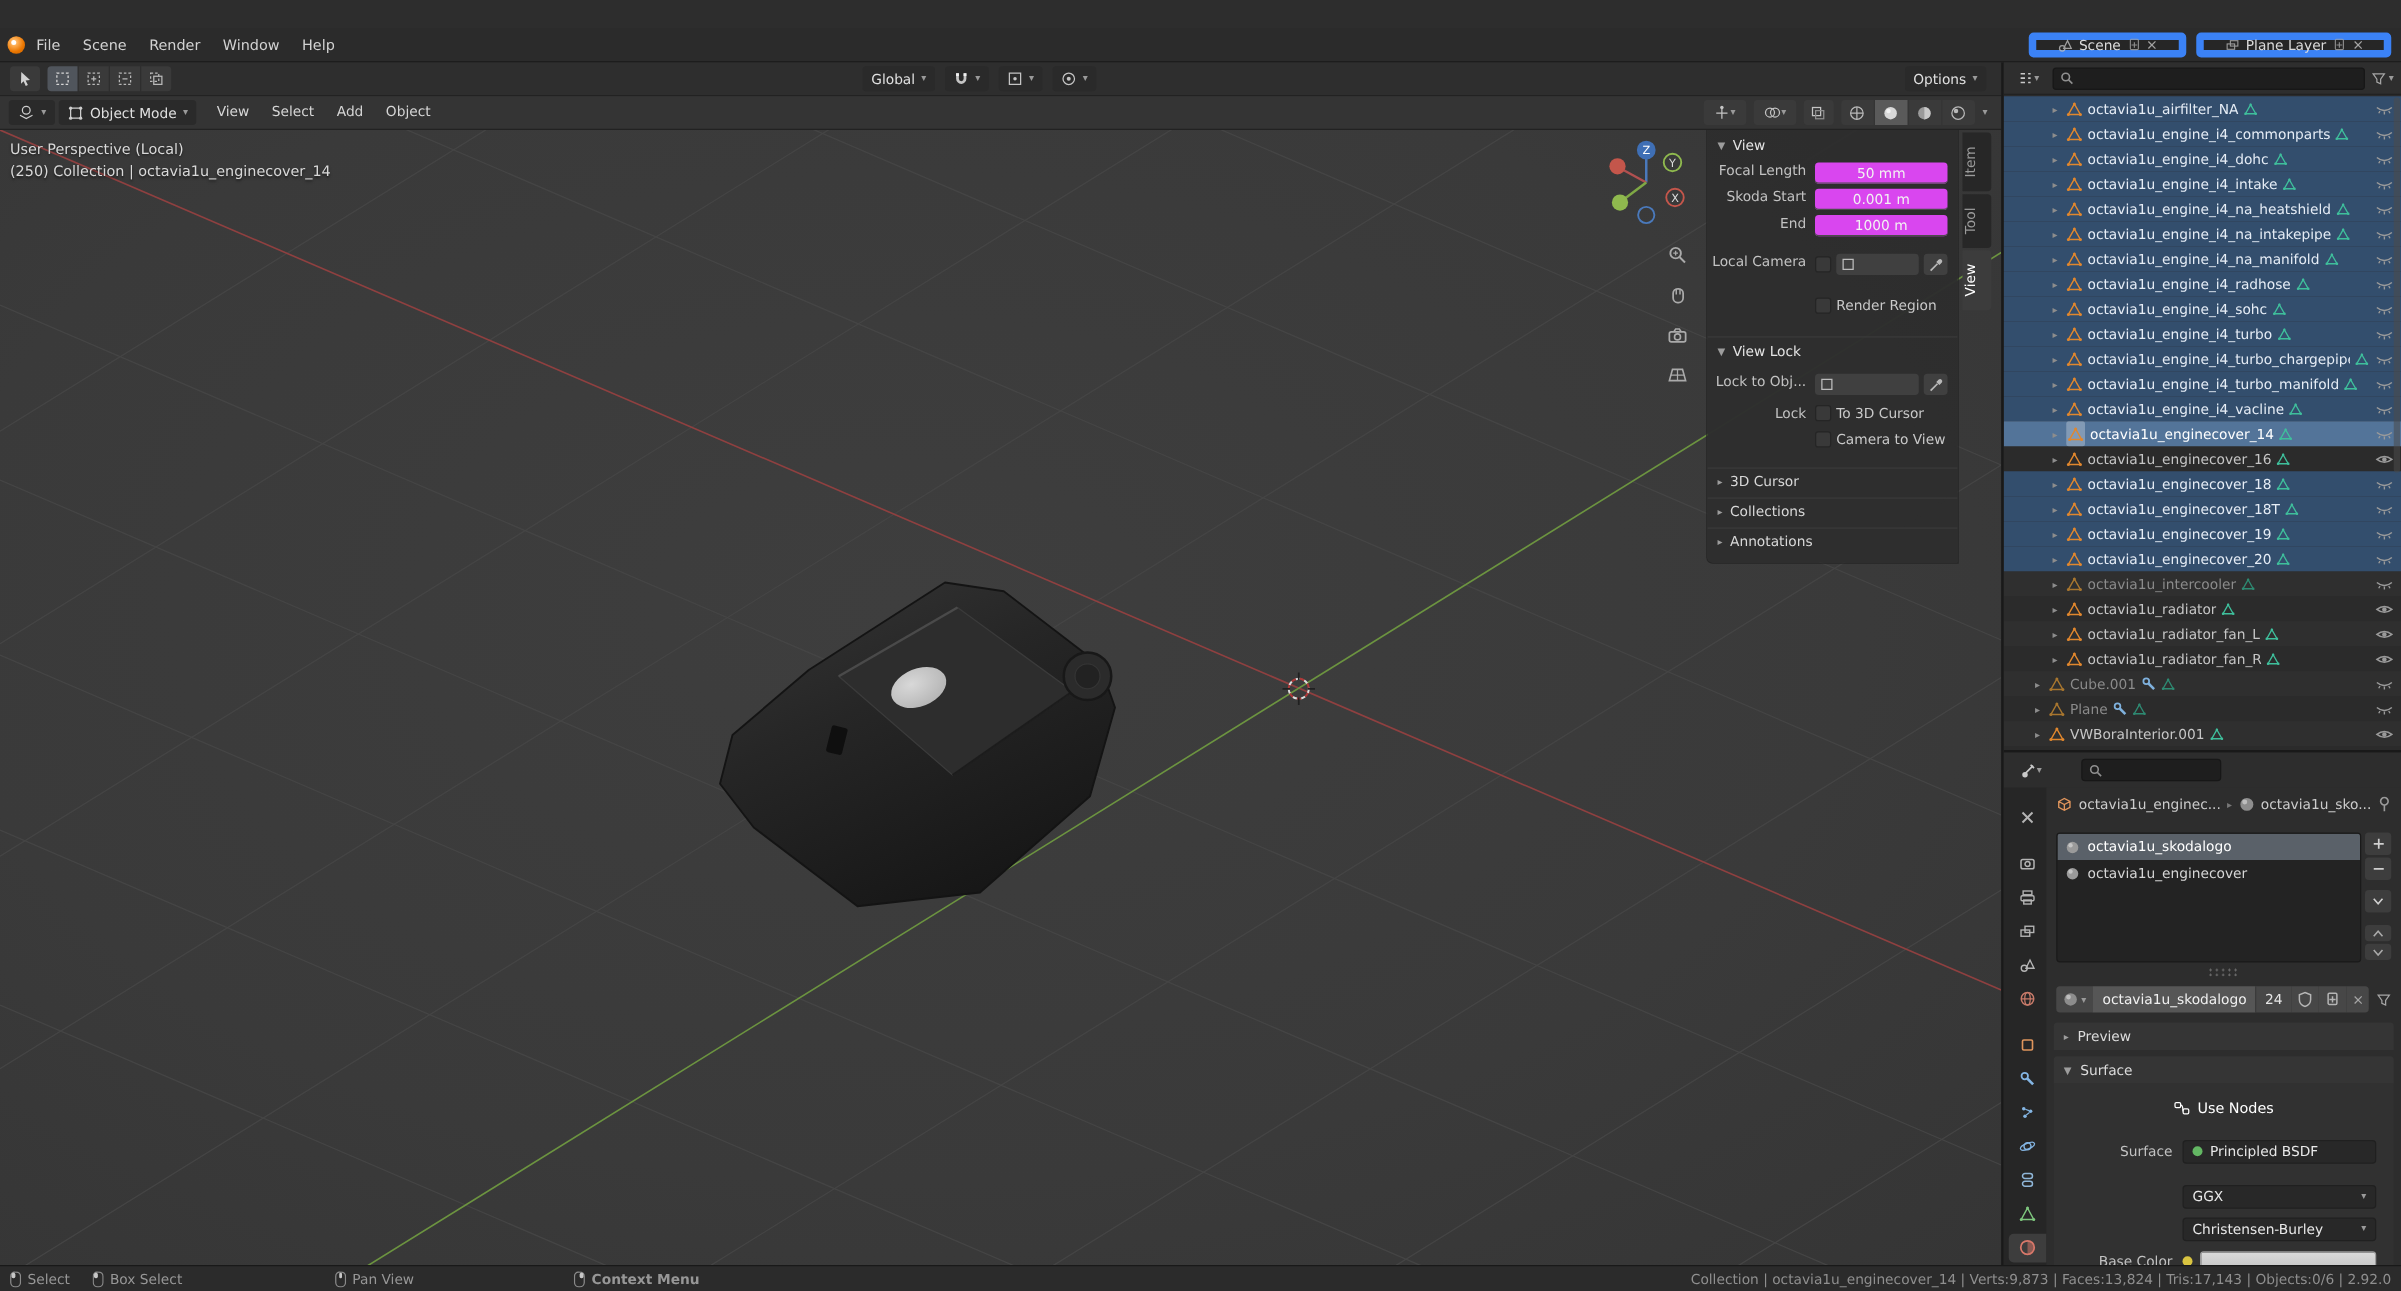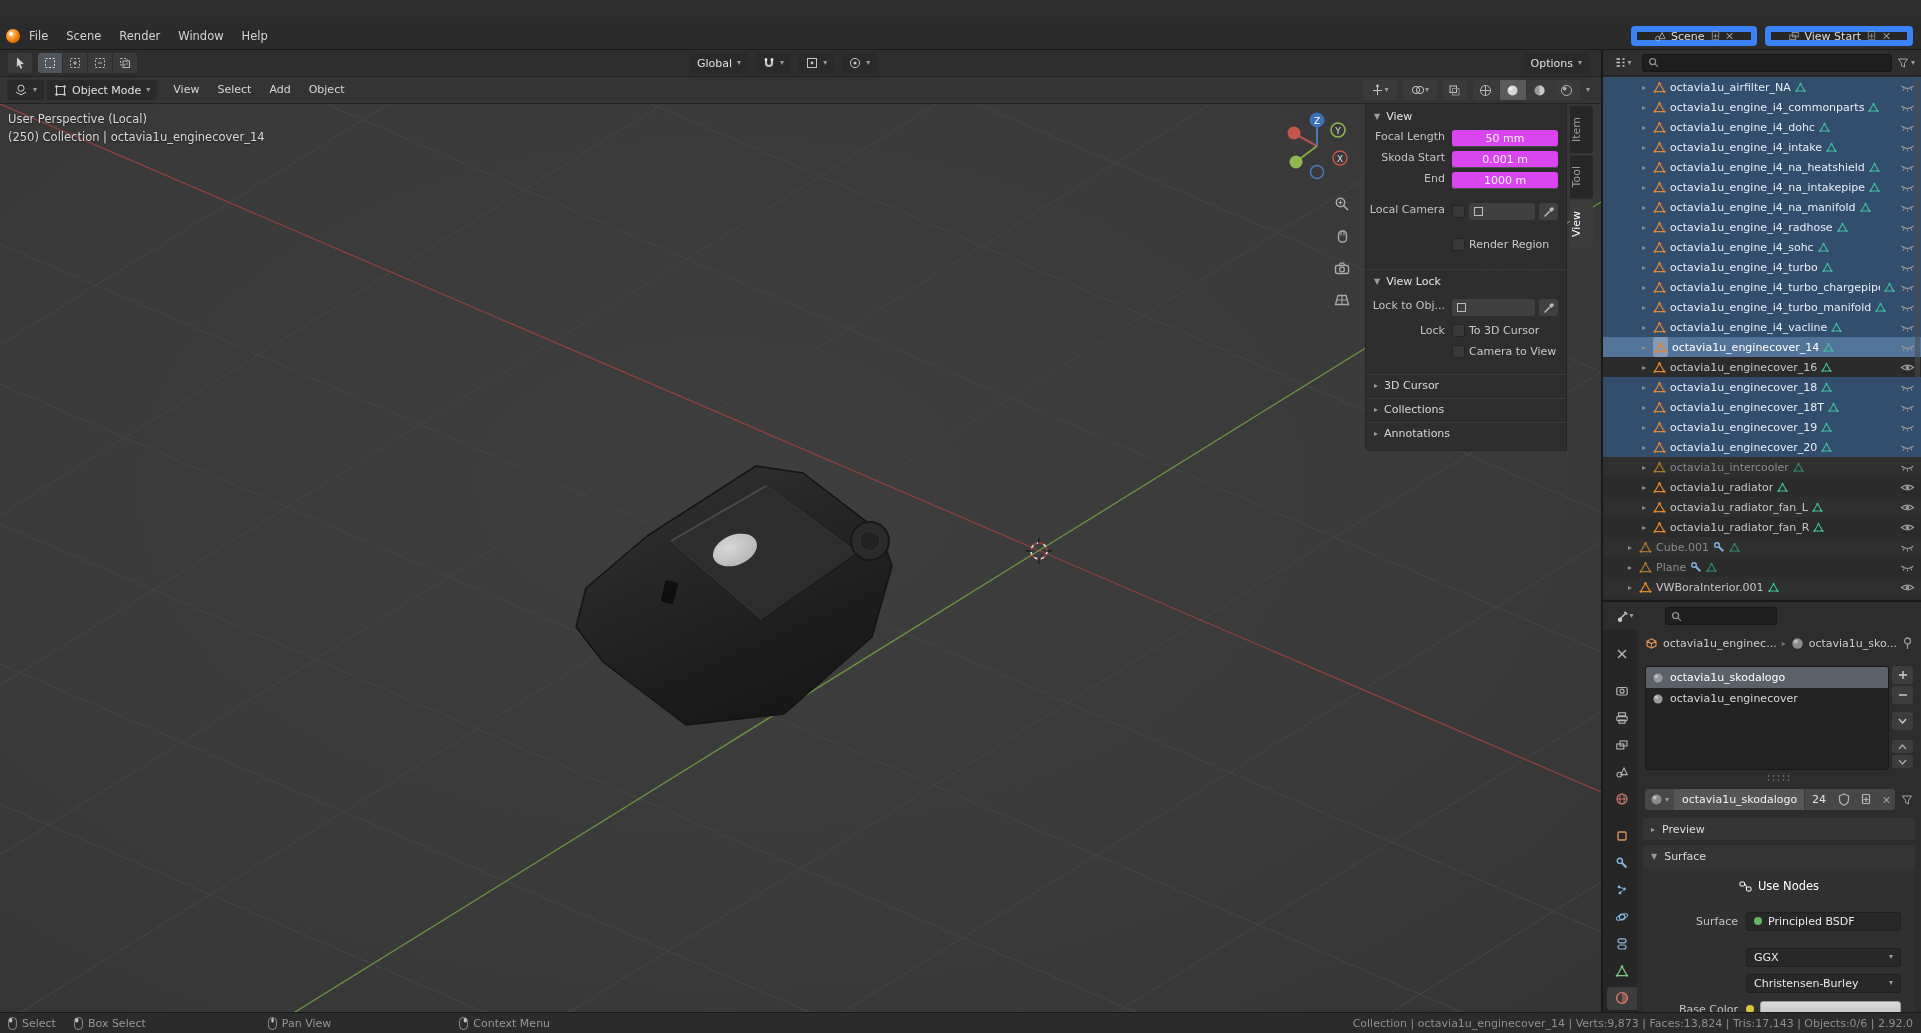--- a/index.html
+++ b/index.html
@@ -177,21 +177,21 @@
           </span>
         <span class="xsmall"></span>
       </div>
       <div class="id-chip">
         <span class="mini">
             <svg width="12" height="12" viewBox="0 0 14 14">
               <rect x="2" y="6" width="7" height="5" fill="none" stroke="#bdbdbd"></rect>
               <rect x="5" y="3" width="7" height="5" fill="none" stroke="#bdbdbd"></rect>
             </svg>
           </span>
-        <span>View Start</span>
+        <span>Plane Layer</span>
         <span class="mini">
             <svg width="11" height="12" viewBox="0 0 12 13">
               <rect x="2.5" y="1.5" width="7" height="9" rx="1" fill="none" stroke="#a5a5a5"></rect>
               <path d="M6 4 v5 M3.5 6.5 h5" stroke="#a5a5a5"></path>
             </svg>
           </span>
         <span class="xsmall"></span>
       </div>
     </div>
   </div>
@@ -1544,21 +1544,21 @@
           </svg>
           <span>Box Select</span>
         </span>
         <span class="sb-item" style="margin-left: 122px;">
           <svg width="9" height="13" viewBox="0 0 9 13">
             <rect x="0.6" y="0.6" width="7.8" height="11.8" rx="3.4" fill="none" stroke="#8a8a8a"></rect>
             <rect x="3.4" y="1.2" width="2.2" height="4.3" rx="1" fill="#c8c8c8"></rect>
           </svg>
           <span>Pan View</span>
         </span>
-        <span class="sb-item" style="margin-left: 128px;">
+        <span class="sb-item" style="margin-left: 128px; font-weight: bold;">
           <svg width="9" height="13" viewBox="0 0 9 13">
             <rect x="0.6" y="0.6" width="7.8" height="11.8" rx="3.4" fill="none" stroke="#8a8a8a"></rect>
             <rect x="4.7" y="1.2" width="3.1" height="4.3" rx="1.4" fill="#c8c8c8"></rect>
           </svg>
           <span>Context Menu</span>
         </span>
       </div>
     <span class="sb-info">Collection | octavia1u_enginecover_14 | Verts:9,873 | Faces:13,824 | Tris:17,143 | Objects:0/6 | 2.92.0</span>
   </div>
 </div>

